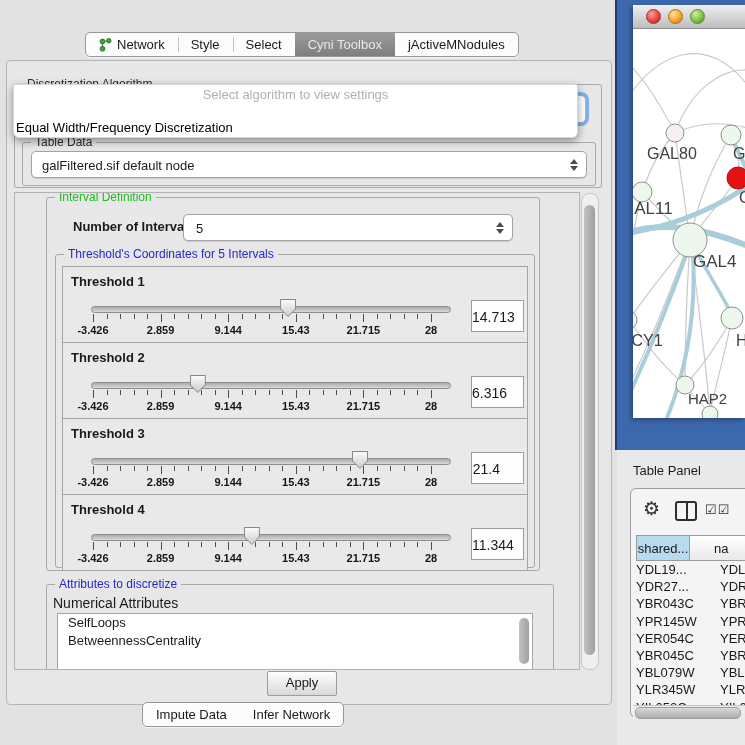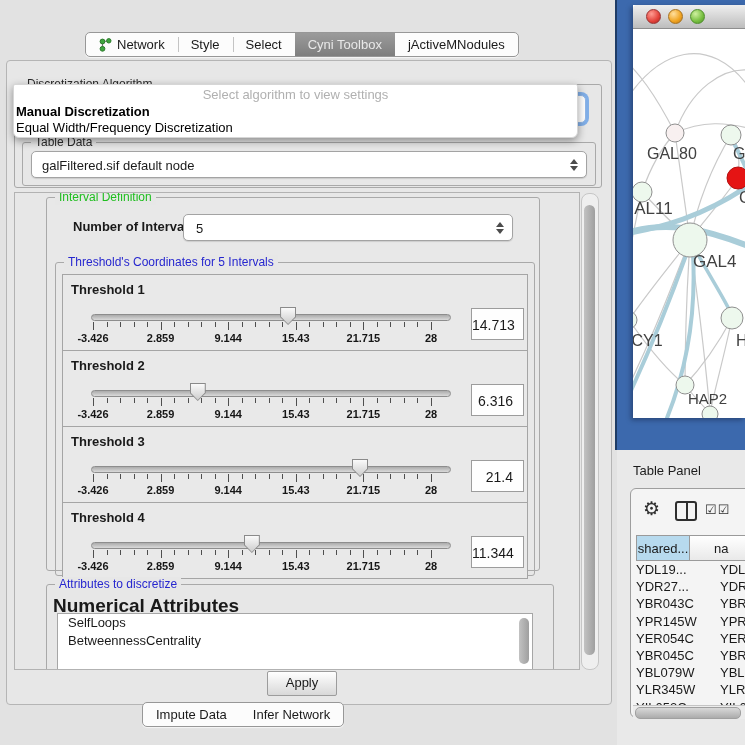--- a/index.html
+++ b/index.html
@@ -62,21 +62,21 @@
          background:linear-gradient(#ABABAB,#DADADA)}
   .rail{position:absolute;left:2px;top:0;width:338px;height:20px}
   .handle{position:absolute;top:0;width:16px;height:18px;
           clip-path:polygon(0 0,100% 0,100% 55%,50% 100%,0 55%);background:#8A8A8A}
   .handle i{position:absolute;left:1px;top:1px;right:1px;bottom:1px;display:block;
             clip-path:polygon(0 0,100% 0,100% 55%,50% 100%,0 55%);
             background:linear-gradient(#FAFAFA,#CCCCCC)}
   .tick{position:absolute;width:1px;background:#4e4e4e}
   .axis-label{position:absolute;top:25px;transform:translateX(-50%);font-size:11px;font-weight:bold;color:#161616;white-space:nowrap}
   .v-box{position:absolute;right:3px;top:33px;width:53px;height:32px;background:#FEFEFE;
-         border:1px solid #9C9C9C;font-size:14px;line-height:32px;text-align:right;padding-right:10px;box-sizing:border-box}
+         border:1px solid #9C9C9C;font-size:14px;line-height:32px;text-align:right;padding-right:23px;box-sizing:border-box}
 
   
   .attr-list{position:absolute;background:#FFF;border:1px solid #A6A6A6}
   .attr-item{font-size:13px;line-height:17.5px;padding-left:10px;white-space:nowrap}
   .thumb-v{position:absolute;background:linear-gradient(90deg,#C2C2C2,#9F9F9F);border-radius:6px}
 
   .apply-btn{left:267px;top:671px;width:68px;height:23px;border:1px solid #9C9C9C;border-radius:2px;
              background:linear-gradient(#FFFFFF,#D8D8D8);font-size:13px;text-align:center;line-height:22px}
 
   
@@ -176,21 +176,21 @@
 
       <span class="abs" style="left:26px;top:21px;font-size:13px;font-weight:bold">Number of Intervals</span>
       <div class="combo" style="left:136px;top:16px;width:328px;height:25px">
         <span class="val" style="left:12px">5</span>
         <span class="arrows">
             <span class="tri-up"></span>
             <span class="tri-dn"></span>
           </span>
       </div>
 
-      <div class="group" style="left:8px;top:64px;width:478px;height:312px">
+      <div class="group" style="left:8px;top:56px;width:478px;height:312px">
         <span class="legend blue">Threshold's Coordinates for 5 Intervals</span>
         <div class="abs" style="left:6px;top:12px;width:466px" id="thRows">
             <div class="t-row">
               <div class="t-label">Threshold 1</div>
               <div class="slider-zone">
                 <div class="track"></div>
                 <div class="rail">
                   <span class="tick" style="left: 0px; top: 15px; height: 8px;"></span>
                   <span class="tick" style="left: 13.52px; top: 15px; height: 5px;"></span>
                   <span class="tick" style="left: 27.04px; top: 15px; height: 5px;"></span>
@@ -361,21 +361,21 @@
                 </div>
               </div>
               <div class="v-box">11.344</div>
             </div>
           </div>
       </div>
     </div>
 
     <div class="group" style="left:31px;top:391px;width:506px;height:150px">
       <span class="legend blue">Attributes to discretize</span>
-      <span class="abs" style="left:6px;top:10px;font-size:19px;font-weight:bold">Numerical Attributes</span>
+      <span class="abs" style="left:6px;top:10px;font-size:14px;font-weight:normal">Numerical Attributes</span>
       <div class="attr-list" style="left:10px;top:28px;width:474px;height:110px" id="attrList">
         <span class="thumb-v" style="right:3px;top:4px;width:10px;height:46px"></span>
       <div class="attr-item">SelfLoops</div>
           <div class="attr-item">BetweennessCentrality</div>
         </div>
     </div>
   </div>
 
   <div class="abs vsb">
     <span class="thumb-v" style="left:2px;top:11px;width:11px;height:450px"></span>
@@ -387,21 +387,20 @@
       <div class="tab">
         <span>Impute Data</span>
       </div>
       <div class="tab">
         <span>Infer Network</span>
       </div>
     </div>
 
   <div class="abs popup">
     <div class="hint">Select algorithm to view settings</div>
-    <div class="opt b" style="top:19px">Manual Discretization</div>
     <div class="opt" style="top:35px">Equal Width/Frequency Discretization</div>
   </div>
 </div>
 
 <div class="abs blue-frame"></div>
 
 <div class="abs net-window">
   <div class="net-titlebar">
     <span class="light red"></span>
     <span class="light yellow"></span>

